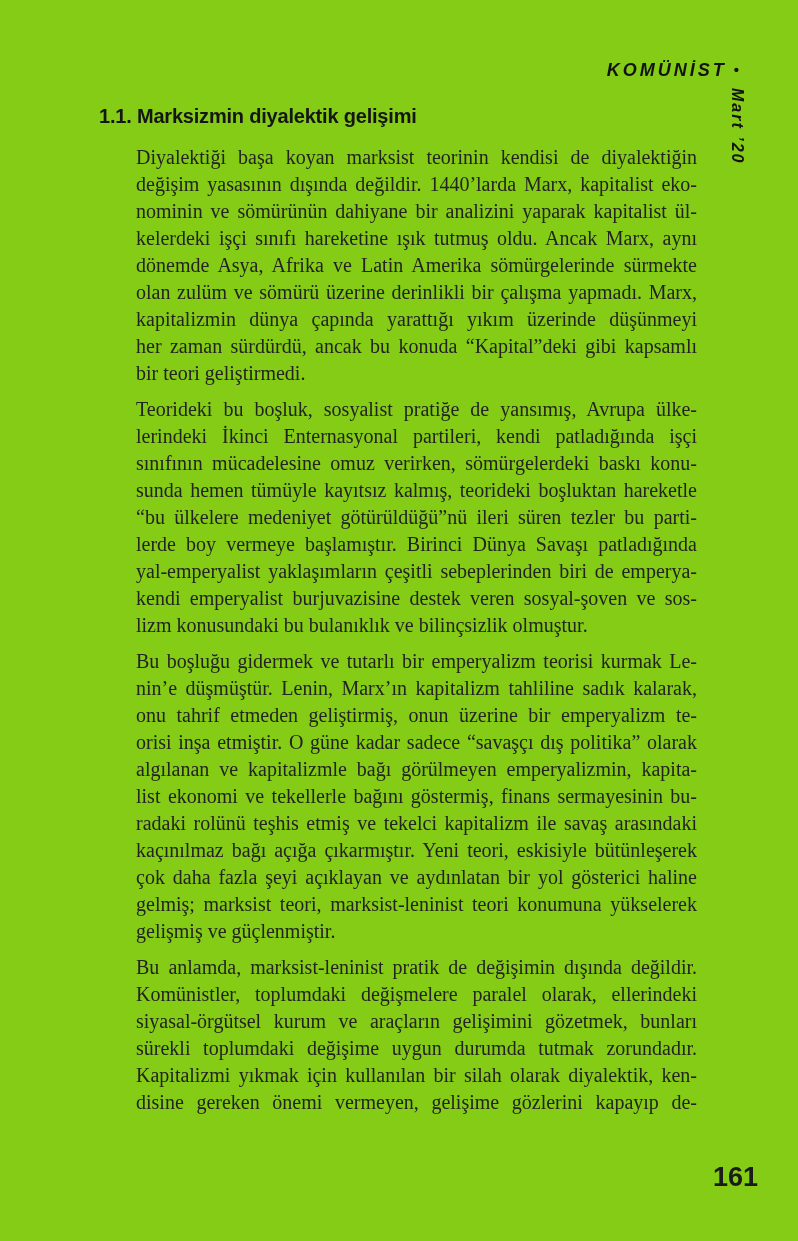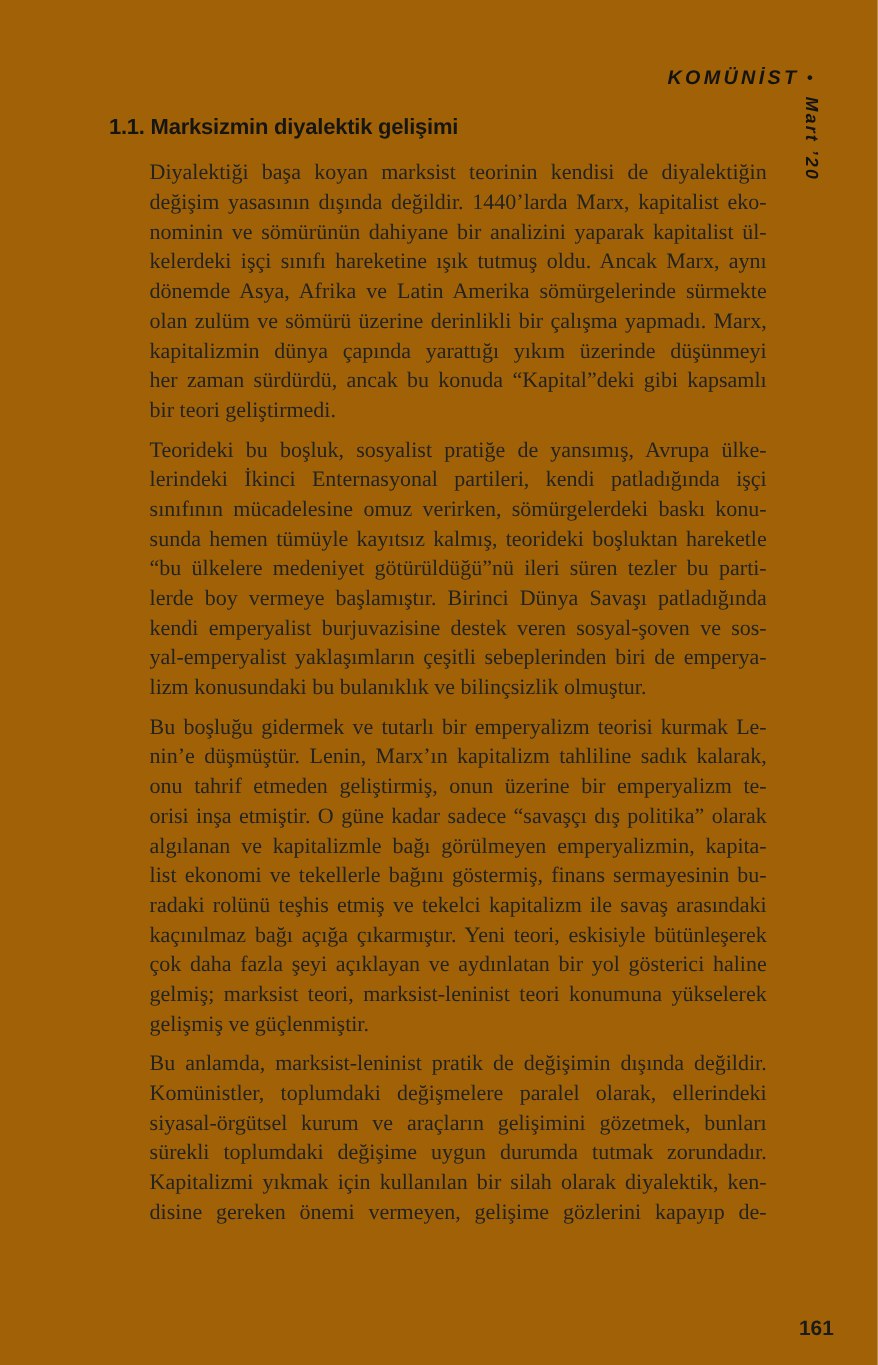--- a/index.html
+++ b/index.html
@@ -5,21 +5,21 @@
   html, body {
     margin: 0;
     padding: 0;
     background: #e8e8e8;
   }
   .page {
     position: relative;
     width: 798px;
     height: 1241px;
     margin: 0 auto;
-    background: #a16207;
+    background: #84cc16;
     overflow: hidden;
     color: #1e1e1c;
   }
 
   
   .running-head {
     position: absolute;
     top: 60px;
     right: 59px;
     font-family: "Liberation Sans", sans-serif;
@@ -83,25 +83,25 @@
     white-space: nowrap;
     margin-left: 37px;
   }
   .line.last {
     text-align-last: left;
   }
 
   
   .page-number {
     position: absolute;
-    top: 1198px;
+    top: 1162px;
     right: 40px;
     font-family: "Liberation Sans", sans-serif;
     font-weight: bold;
-    font-size: 19px;
+    font-size: 27px;
     color: #1b1b1a;
   }
 </style>
 </head>
 <body>
 
 <div class="page">
 
   <div class="running-head">
     <span>KOMÜNİST</span><span class="bullet">•</span>
@@ -123,22 +123,22 @@
           <div class="line">her zaman sürdürdü, ancak bu konuda “Kapital”deki gibi kapsamlı</div>
           <div class="line last">bir teori geliştirmedi.</div>
         </div>
         <div class="para">
           <div class="line">Teorideki bu boşluk, sosyalist pratiğe de yansımış, Avrupa ülke-</div>
           <div class="line">lerindeki İkinci Enternasyonal partileri, kendi patladığında işçi</div>
           <div class="line">sınıfının mücadelesine omuz verirken, sömürgelerdeki baskı konu-</div>
           <div class="line">sunda hemen tümüyle kayıtsız kalmış, teorideki boşluktan hareketle</div>
           <div class="line">“bu ülkelere medeniyet götürüldüğü”nü ileri süren tezler bu parti-</div>
           <div class="line">lerde boy vermeye başlamıştır. Birinci Dünya Savaşı patladığında</div>
+          <div class="line">yal-emperyalist yaklaşımların çeşitli sebeplerinden biri de emperya-</div>
           <div class="line">kendi emperyalist burjuvazisine destek veren sosyal-şoven ve sos-</div>
-          <div class="line">yal-emperyalist yaklaşımların çeşitli sebeplerinden biri de emperya-</div>
           <div class="line last">lizm konusundaki bu bulanıklık ve bilinçsizlik olmuştur.</div>
         </div>
         <div class="para">
           <div class="line">Bu boşluğu gidermek ve tutarlı bir emperyalizm teorisi kurmak Le-</div>
           <div class="line">nin’e düşmüştür. Lenin, Marx’ın kapitalizm tahliline sadık kalarak,</div>
           <div class="line">onu tahrif etmeden geliştirmiş, onun üzerine bir emperyalizm te-</div>
           <div class="line">orisi inşa etmiştir. O güne kadar sadece “savaşçı dış politika” olarak</div>
           <div class="line">algılanan ve kapitalizmle bağı görülmeyen emperyalizmin, kapita-</div>
           <div class="line">list ekonomi ve tekellerle bağını göstermiş, finans sermayesinin bu-</div>
           <div class="line">radaki rolünü teşhis etmiş ve tekelci kapitalizm ile savaş arasındaki</div>

